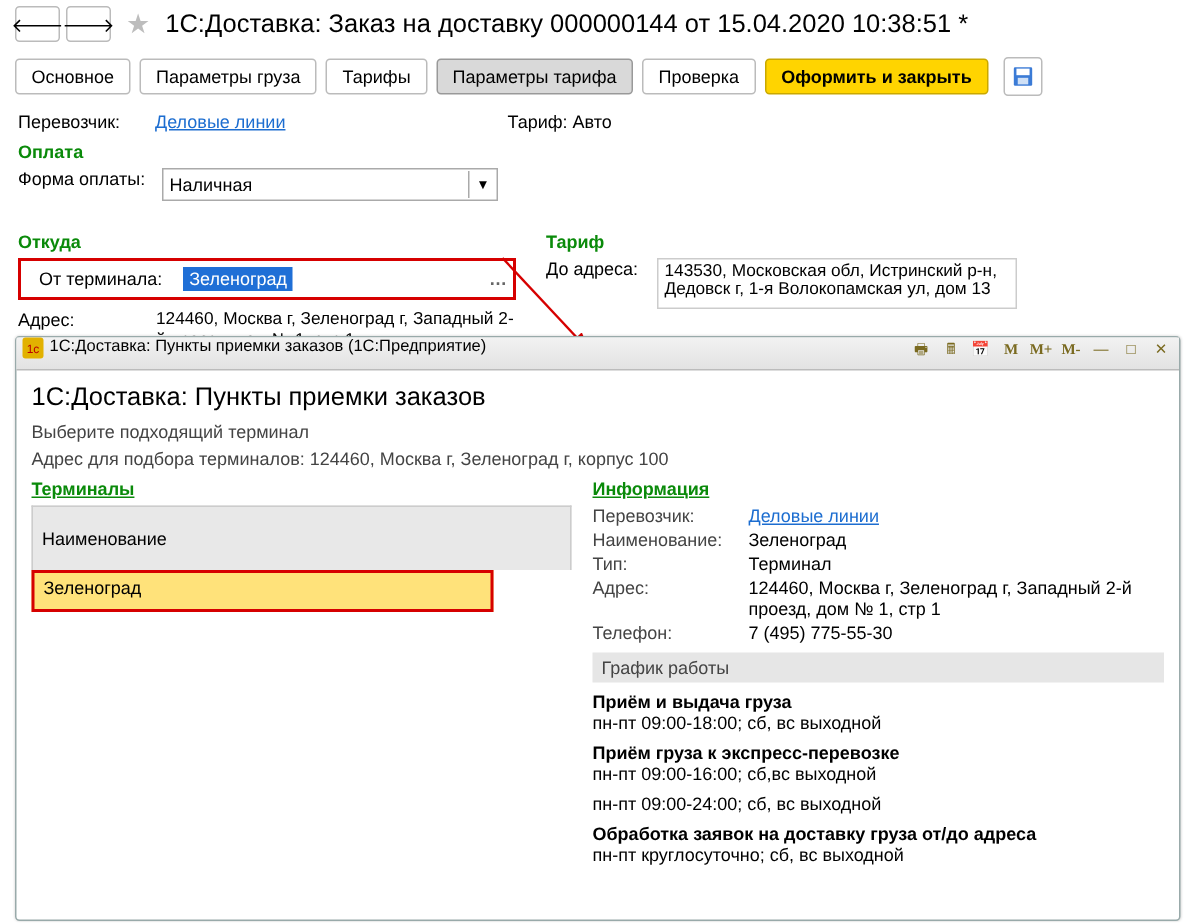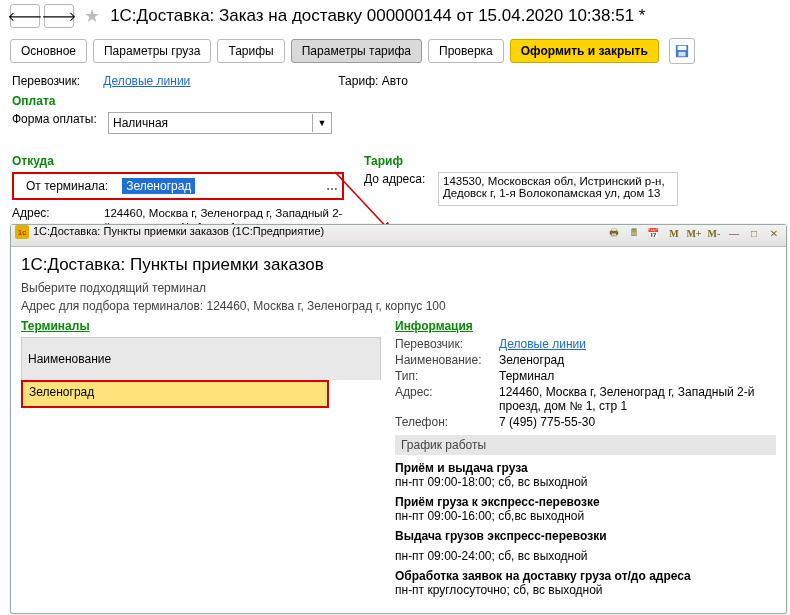--- a/index.html
+++ b/index.html
@@ -196,21 +196,20 @@
         <div class="sched" id="sched">
               <div class="item">
                 <div class="h">Приём и выдача груза</div>
                 <div class="t">пн-пт 09:00-18:00; сб, вс выходной</div>
               </div>
               <div class="item">
                 <div class="h">Приём груза к экспресс-перевозке</div>
                 <div class="t">пн-пт 09:00-16:00; сб,вс выходной</div>
               </div>
               <div class="item">
-                <div class="h">Выдача грузов экспресс-перевозки</div>
               </div>
               <div class="item">
                 <div class="t">пн-пт 09:00-24:00; сб, вс выходной</div>
               </div>
               <div class="item">
                 <div class="h">Обработка заявок на доставку груза от/до адреса</div>
                 <div class="t">пн-пт круглосуточно; сб, вс выходной</div>
               </div>
             </div>
       </div>

